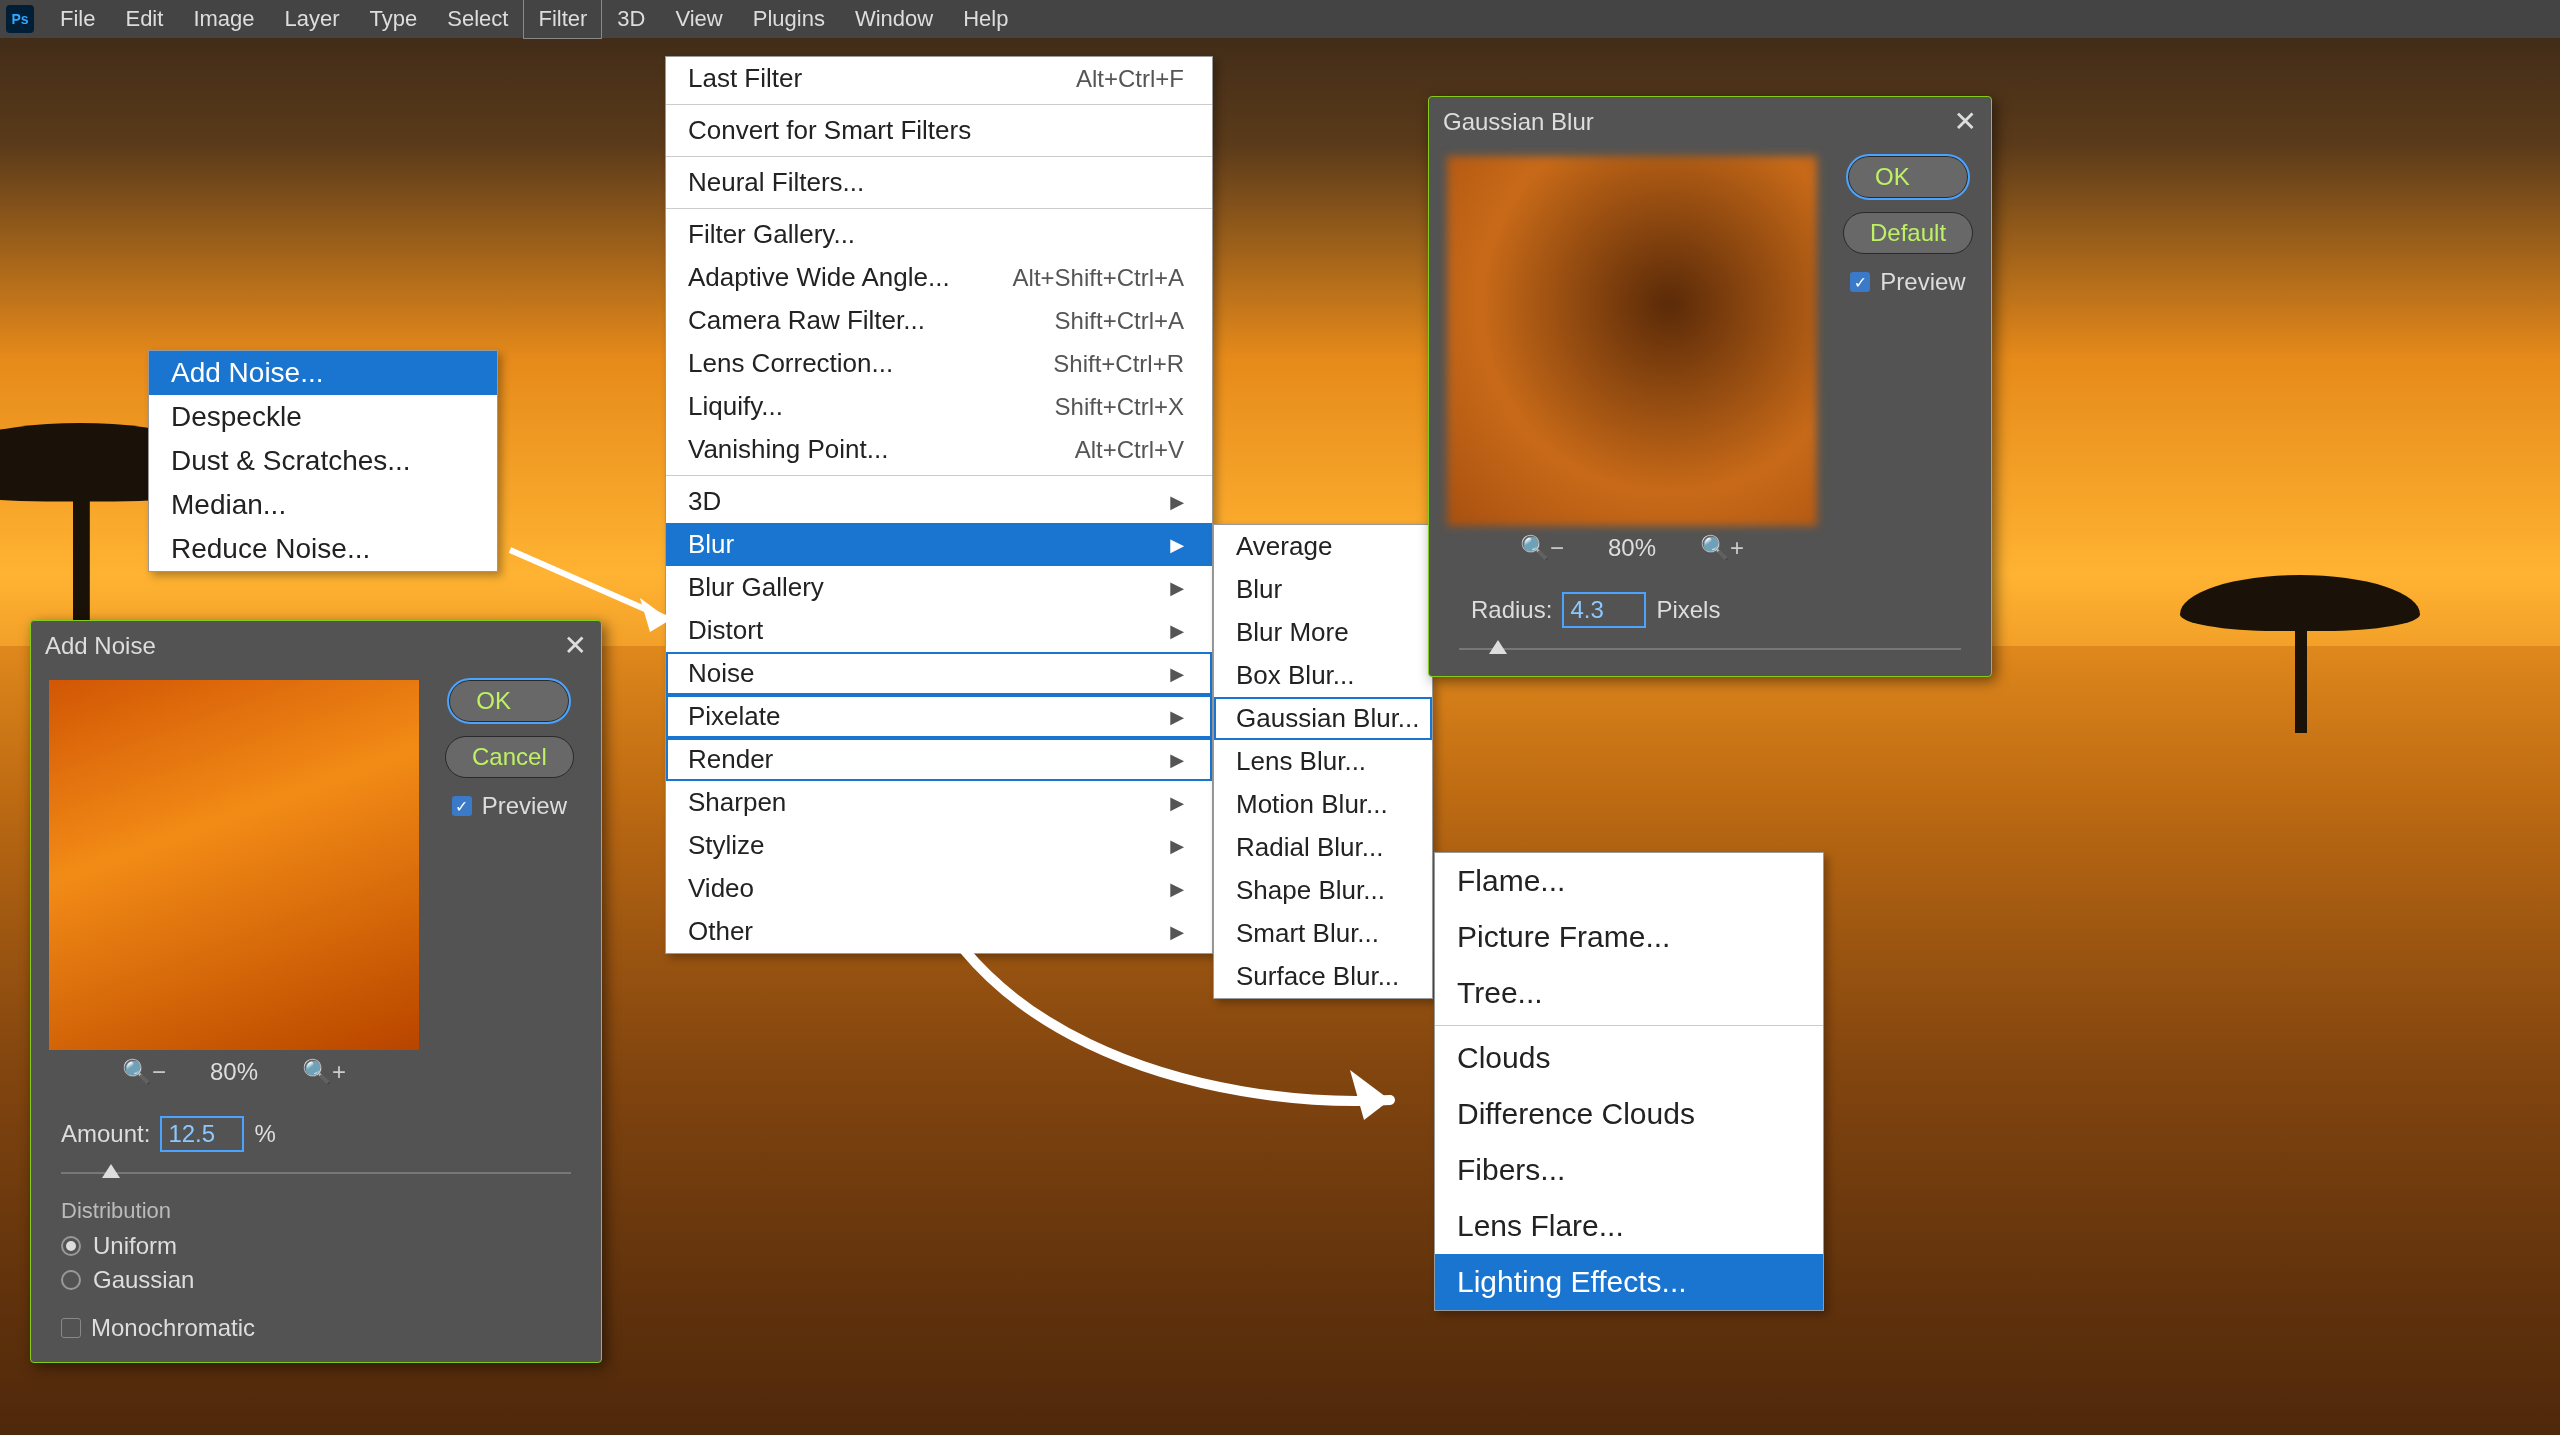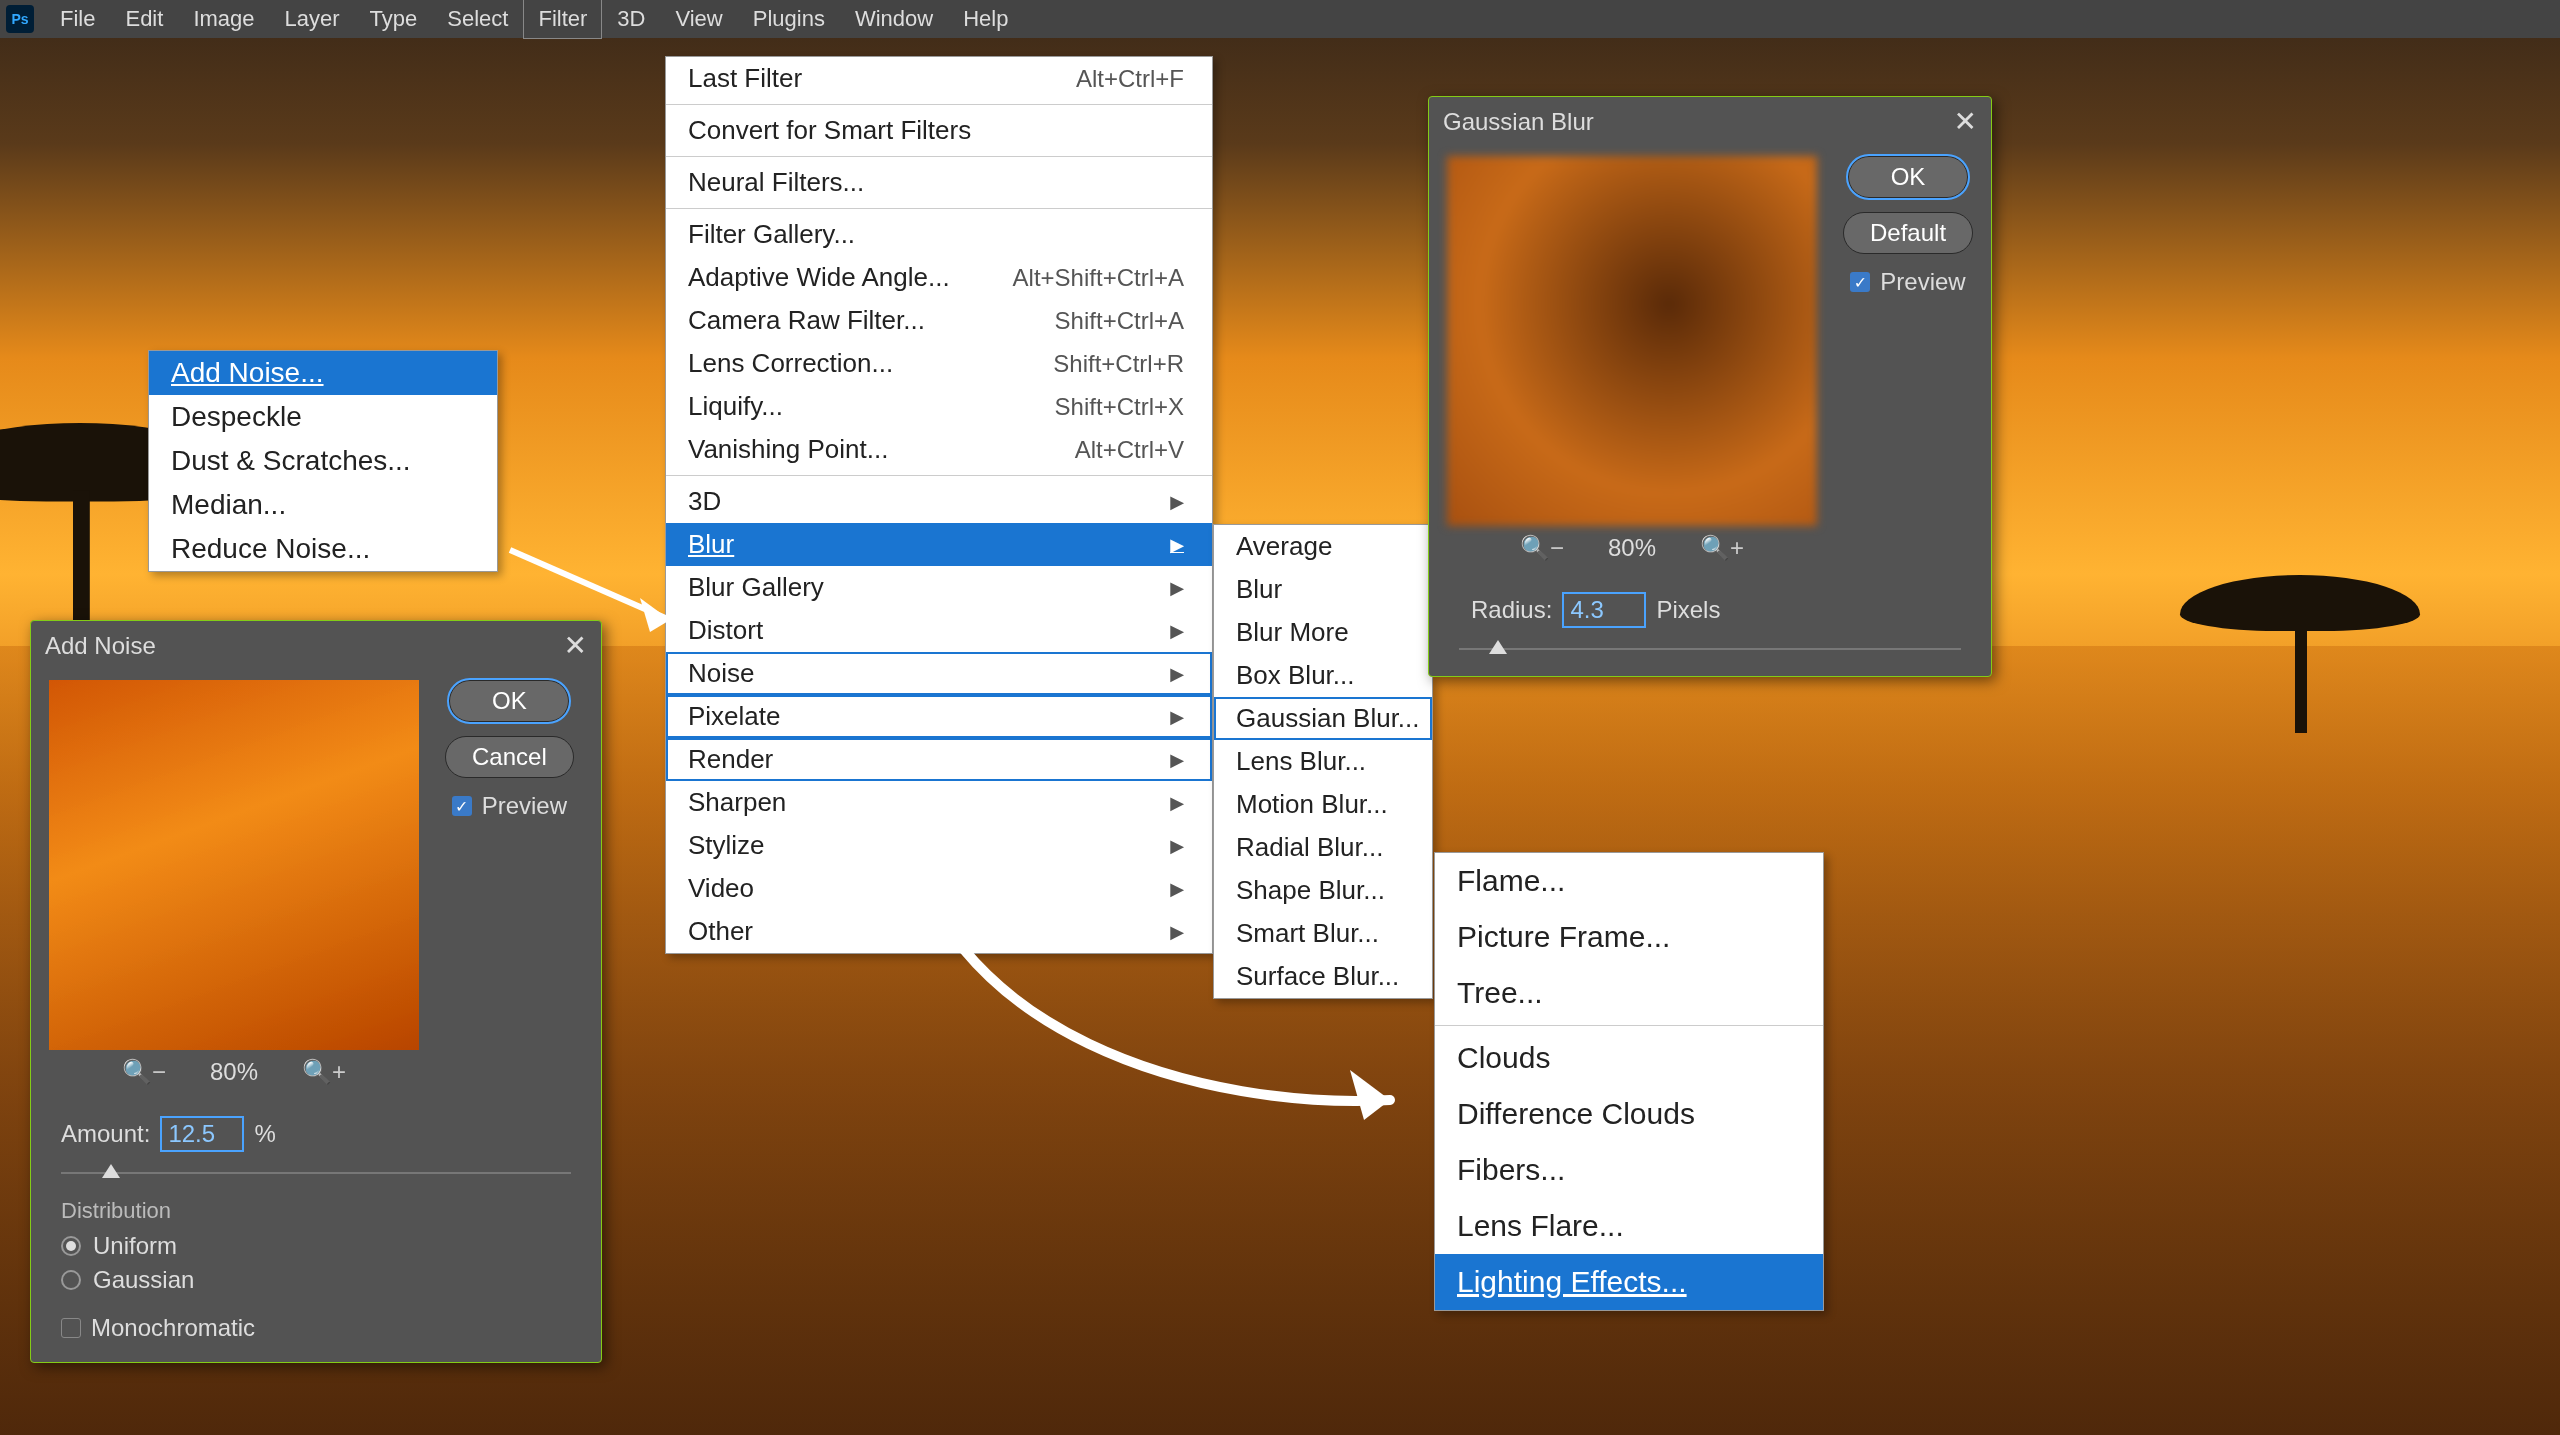--- a/index.html
+++ b/index.html
@@ -6,33 +6,33 @@
 body { width: 2560px; height: 1435px; overflow: hidden; background: linear-gradient(180deg,#3a2818 0%,#5a3a1a 10%,#e68a1a 25%,#ffb332 40%,#d97a15 55%,#8b4513 75%,#4a2a10 100%); position: relative; transform-origin: top left; }
 
 .canvas { position: absolute; inset: 0; }
 .menubar { height: 38px; background:#444; color:#ddd; display:flex; align-items:center; padding:4px 6px; font-size:22px; gap:2px; }
 .ps-logo { width:28px; height:28px; background:#001e36; color:#31a8ff; display:flex; align-items:center; justify-content:center; font-weight:700; font-size:14px; border-radius:4px; margin-right:10px; }
 .menubar span.item { padding:6px 14px; cursor:default; }
 .menubar span.item.open { outline:1px solid #888; }
 
 .dropdown { position:absolute; background:#fff; border:1px solid #999; box-shadow:4px 4px 8px rgba(0,0,0,.3); font-size:26px; color:#222; }
 .dropdown .row { display:flex; align-items:center; justify-content:space-between; padding:6px 28px 6px 22px; white-space:nowrap; min-height:42px; }
-.dropdown .row.sel { background:#1a75d1; color:#fff;text-decoration:underline; }
+.dropdown .row.sel { background:#1a75d1; color:#fff; }
 .dropdown .row.outline { outline:2px solid #1a75d1; outline-offset:-2px; }
 .dropdown hr { border:none; border-top:1px solid #ccc; margin:4px 0; }
 .arrow { font-size:18px; color:#555; margin-left:30px; }
 .dropdown .row.sel .arrow{color:#fff;}
 .shortcut { color:#555; font-size:24px; margin-left:40px;}
 
 .dialog { position:absolute; background:#535353; color:#ddd; border:1px solid #84cc16; border-radius:4px; box-shadow:4px 4px 14px rgba(0,0,0,.5); font-size:24px; }
 .dialog .titlebar{display:flex;justify-content:space-between;align-items:center;padding:8px 14px;font-size:24px;}
 .dialog .close{font-size:28px;color:#ddd;cursor:default;}
 .dialog .body{display:flex;padding:10px 18px 18px 18px;gap:26px;}
 .dialog .preview{background:#222;}
-.btn{background:#686868;border:1px solid #2a2a2a;color:#ffffff;border-radius:999px;padding:6px 26px;font-size:24px;text-align:center;min-width:120px;}
+.btn{background:#686868;border:1px solid #2a2a2a;color:#bef264;border-radius:999px;padding:6px 26px;font-size:24px;min-width:120px;}
 .btn.primary{outline:2px solid #4aa3ff;}
 .controls{display:flex;flex-direction:column;gap:14px;align-items:center;}
 .chk{display:flex;align-items:center;gap:10px;}
 .chk .box{width:20px;height:20px;background:#3a7ac8;border-radius:3px;display:flex;align-items:center;justify-content:center;color:#fff;font-size:16px;}
 .chk .box.empty{background:transparent;border:1px solid #888;}
 .zoomrow{display:flex;align-items:center;justify-content:center;gap:44px;margin-top:8px;}
 .zoom-icon{font-size:24px;color:#ccc;}
 .valrow{display:flex;align-items:center;gap:12px;margin-top:14px;}
 .valrow input{width:80px;background:#535353;border:none;outline:2px solid #4aa3ff;color:#8cc8ff;font-size:24px;padding:2px 6px;}
 .slider{position:relative;height:18px;margin:14px 30px 4px 30px;}

